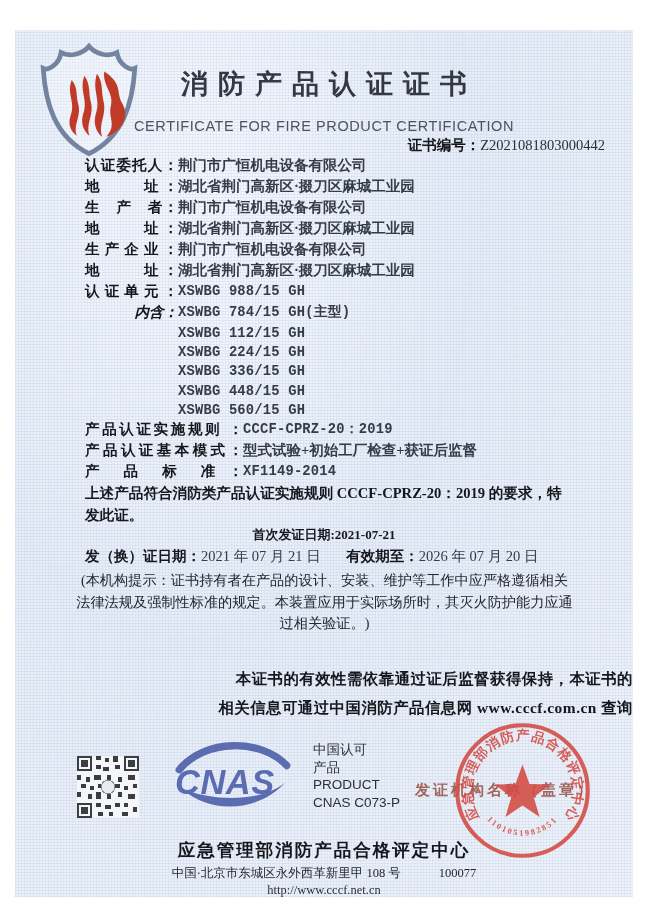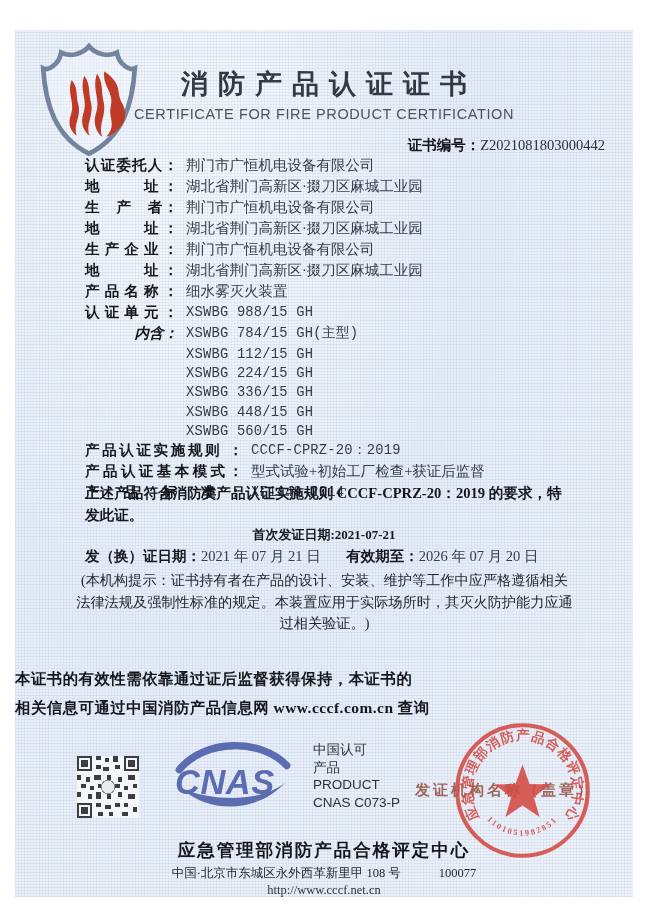--- a/index.html
+++ b/index.html
@@ -7,42 +7,42 @@
         font-family:"Liberation Serif", serif;color:#2e3340;}
   .cert{position:absolute;left:15px;top:30px;width:618px;height:867px;
         background-color:#edf1f8;
         background-image:
           repeating-linear-gradient(0deg, rgba(101,135,189,0.10) 0 1px, rgba(255,255,255,0) 1px 3px),
           repeating-linear-gradient(90deg, rgba(101,135,189,0.08) 0 1px, rgba(255,255,255,0) 1px 3px),
           radial-gradient(ellipse at 30% 18%, #f4f7fc 0%, #e7edf7 45%, #eef2f9 100%);}
   .logo{position:absolute;left:24px;top:12px;}
   .title{position:absolute;left:0;right:0;top:36px;text-align:center;font-size:27px;font-weight:bold;
          letter-spacing:10px;padding-left:10px;color:#343843;}
-  .subtitle{position:absolute;left:0;right:0;top:76px;text-align:center;font-size:14.5px;color:#4c525e;
+  .subtitle{position:absolute;left:0;right:0;top:88px;text-align:center;font-size:14.5px;color:#4c525e;
             font-family:"Liberation Sans", sans-serif;letter-spacing:0.6px;}
   .certno{position:absolute;top:106px;right:28px;font-size:14.5px;color:#2b2f38;}
   .certno .lab{font-weight:bold;color:#15171c;}
   .fields{position:absolute;left:70px;top:126px;right:30px;font-size:14.5px;}
   .frow{height:21px;white-space:nowrap;}
   .frow.tight{height:19.2px;}
   .f-label{display:inline-block;width:93px;font-weight:bold;color:#15171c;
            text-align:justify;text-align-last:justify;vertical-align:top;}
   .f-label.wide{width:158px;}
-  .f-value{margin-left:8px;color:#353b48;}
+  .f-value{color:#353b48;font-weight:bold;}
   .f-value.mono{font-family:"Liberation Mono", monospace;font-size:13.8px;letter-spacing:0.2px;}
   .statement{position:absolute;left:70px;top:452px;width:540px;font-size:14.6px;font-weight:bold;
              color:#15171c;line-height:22px;}
   .first-issue{position:absolute;left:0;right:0;top:496px;text-align:center;font-size:13px;
                font-weight:bold;color:#15171c;}
   .issue-line{position:absolute;left:70px;top:517px;font-size:14.5px;color:#353b48;}
   .issue-line .b{font-weight:bold;color:#15171c;margin-top:12px;}
   .issue-line .gap{margin-left:22px;}
   .note{position:absolute;left:42px;top:540px;width:535px;text-align:center;font-size:14.2px;
         color:#23272f;line-height:21.5px;}
-  .validity{position:absolute;left:0;right:0;top:634px;text-align:left;font-size:15.4px;
+  .validity{position:absolute;left:0;right:0;top:634px;text-align:right;font-size:15.4px;
             font-weight:bold;color:#15171c;line-height:29px;letter-spacing:0.5px;}
   .qr{position:absolute;left:62px;top:726px;}
   .cnas-wrap{position:absolute;left:158px;top:708px;display:flex;align-items:center;gap:20px;}
   .cnas-text{font-size:13.5px;line-height:17.5px;color:#2c2f36;font-family:"Liberation Sans", sans-serif;}
   .cnas-text .cjk{font-family:"Liberation Serif", serif;}
   .issuer-overlay{position:absolute;left:400px;top:751px;font-size:15px;color:#9a564a;
                   letter-spacing:3px;font-weight:bold;z-index:1;opacity:0.9;}
   .seal{position:absolute;left:435px;top:688px;z-index:2;opacity:0.88;}
   .footer-org{position:absolute;left:0;right:0;top:808px;text-align:center;font-size:17.5px;
               font-weight:bold;color:#15171c;letter-spacing:2px;}
@@ -71,21 +71,20 @@
       <span class="lab">证书编号：</span><span>Z2021081803000442</span>
     </div>
 
     <div class="fields">
       <div class="frow"><span class="f-label">认证委托人：</span><span class="f-value">荆门市广恒机电设备有限公司</span></div>
       <div class="frow"><span class="f-label">地　　址：</span><span class="f-value">湖北省荆门高新区·掇刀区麻城工业园</span></div>
       <div class="frow"><span class="f-label">生　产　者：</span><span class="f-value">荆门市广恒机电设备有限公司</span></div>
       <div class="frow"><span class="f-label">地　　址：</span><span class="f-value">湖北省荆门高新区·掇刀区麻城工业园</span></div>
       <div class="frow"><span class="f-label">生产企业：</span><span class="f-value">荆门市广恒机电设备有限公司</span></div>
       <div class="frow"><span class="f-label">地　　址：</span><span class="f-value">湖北省荆门高新区·掇刀区麻城工业园</span></div>
-      <div class="frow"><span class="f-label">产品名称：</span><span class="f-value">细水雾灭火装置</span></div>
       <div class="frow"><span class="f-label">认证单元：</span><span class="f-value mono">XSWBG 988/15 GH</span></div>
       <div class="frow"><span class="f-label" style="text-align-last:right;font-style:italic;">内含：</span><span class="f-value mono">XSWBG 784/15 GH(主型)</span></div>
       <div class="frow tight"><span class="f-label"></span><span class="f-value mono">XSWBG 112/15 GH</span></div>
       <div class="frow tight"><span class="f-label"></span><span class="f-value mono">XSWBG 224/15 GH</span></div>
       <div class="frow tight"><span class="f-label"></span><span class="f-value mono">XSWBG 336/15 GH</span></div>
       <div class="frow tight"><span class="f-label"></span><span class="f-value mono">XSWBG 448/15 GH</span></div>
       <div class="frow tight"><span class="f-label"></span><span class="f-value mono">XSWBG 560/15 GH</span></div>
       <div class="frow"><span class="f-label wide">产品认证实施规则 ：</span><span class="f-value mono">CCCF-CPRZ-20：2019</span></div>
       <div class="frow"><span class="f-label wide">产品认证基本模式：</span><span class="f-value">型式试验+初始工厂检查+获证后监督</span></div>
       <div class="frow"><span class="f-label wide">产　品　标　准 ：</span><span class="f-value mono">XF1149-2014</span></div>

